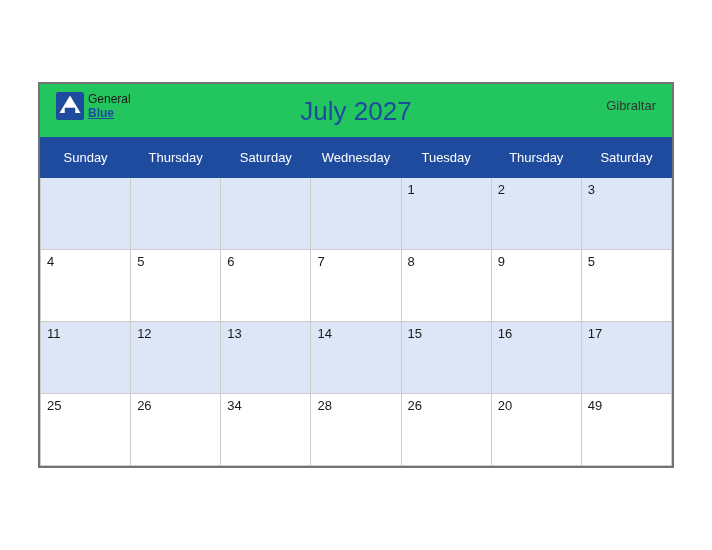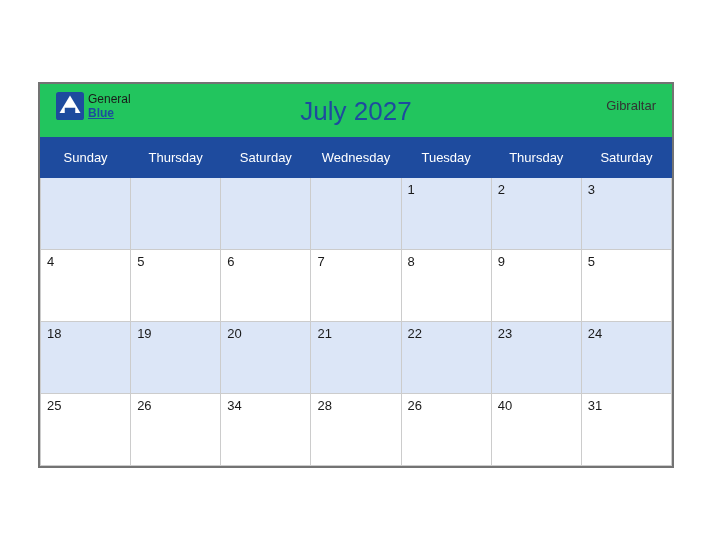--- a/index.html
+++ b/index.html
@@ -139,32 +139,32 @@
         <tr>
           <td><span class="day-num">4</span></td>
           <td><span class="day-num">5</span></td>
           <td><span class="day-num">6</span></td>
           <td><span class="day-num">7</span></td>
           <td><span class="day-num">8</span></td>
           <td><span class="day-num">9</span></td>
           <td><span class="day-num">5</span></td>
         </tr>
         <tr>
-          <td><span class="day-num">18</span></td>
-          <td><span class="day-num">19</span></td>
-          <td><span class="day-num">20</span></td>
-          <td><span class="day-num">21</span></td>
-          <td><span class="day-num">22</span></td>
-          <td><span class="day-num">23</span></td>
-          <td><span class="day-num">24</span></td>
+          <td><span class="day-num">11</span></td>
+          <td><span class="day-num">12</span></td>
+          <td><span class="day-num">13</span></td>
+          <td><span class="day-num">14</span></td>
+          <td><span class="day-num">15</span></td>
+          <td><span class="day-num">16</span></td>
+          <td><span class="day-num">17</span></td>
         </tr>
         <tr>
           <td><span class="day-num">25</span></td>
           <td><span class="day-num">26</span></td>
           <td><span class="day-num">34</span></td>
           <td><span class="day-num">28</span></td>
           <td><span class="day-num">26</span></td>
-          <td><span class="day-num">40</span></td>
-          <td><span class="day-num">31</span></td>
+          <td><span class="day-num">20</span></td>
+          <td><span class="day-num">49</span></td>
         </tr>
       </tbody>
   </table>
 </div>
 
 </body></html>

